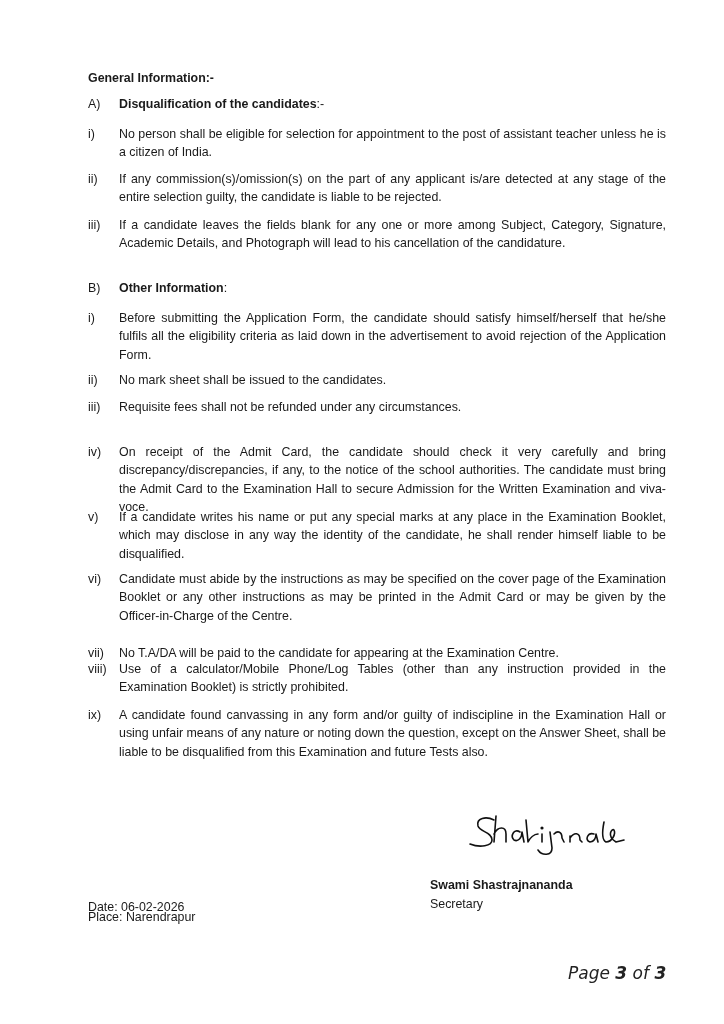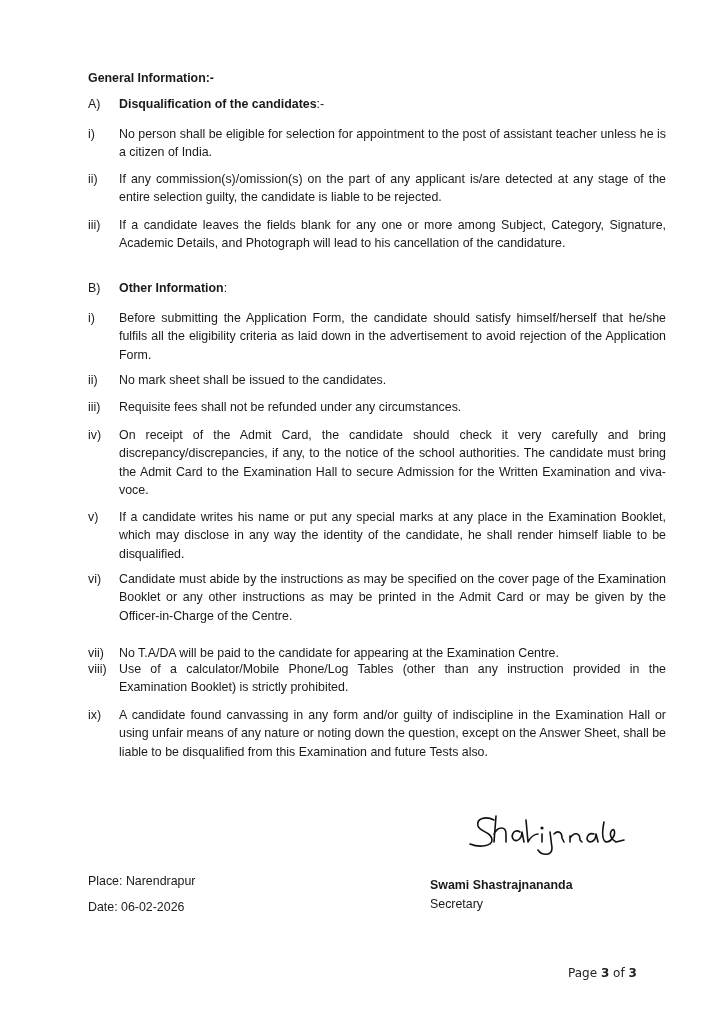--- a/index.html
+++ b/index.html
@@ -64,34 +64,35 @@
     .sig-title {
       position: absolute;
       left: 430px;
       top: 895px;
       width: 172px;
       text-align: left;
     }
     .place {
       position: absolute;
       left: 88px;
-      top: 872px;
+      top: 908px;
     }
     .date {
       position: absolute;
       left: 88px;
       top: 898px;
     }
     .pageno {
       position: absolute;
       left: 568px;
       top: 964px;
       font-family: "DejaVu Sans", sans-serif;
-      font-size: 12px;
+      font-size: 17px;
       color: #222;
+      font-style: italic;
     }
     .pageno b { font-weight: bold; }
   </style>
 </head>
 <body>
 
 <div class="page">
 
   <div class="heading">General Information:-</div>
 
@@ -128,21 +129,21 @@
   <div class="item" style="top:371px;">
     <span class="num">ii)</span>
     <div class="text">No mark sheet shall be issued to the candidates.</div>
   </div>
 
   <div class="item" style="top:398px;">
     <span class="num">iii)</span>
     <div class="text">Requisite fees shall not be refunded under any circumstances.</div>
   </div>
 
-  <div class="item" style="top:426px;">
+  <div class="item" style="top:443px;">
     <span class="num">iv)</span>
     <div class="text">On receipt of the Admit Card, the candidate should check it very carefully and bring discrepancy/discrepancies, if any, to the notice of the school authorities. The candidate must bring the Admit Card to the Examination Hall to secure Admission for the Written Examination and viva-voce.</div>
   </div>
 
   <div class="item" style="top:508px;">
     <span class="num">v)</span>
     <div class="text">If a candidate writes his name or put any special marks at any place in the Examination Booklet, which may disclose in any way the identity of the candidate, he shall render himself liable to be disqualified.</div>
   </div>
 
   <div class="item" style="top:570px;">

